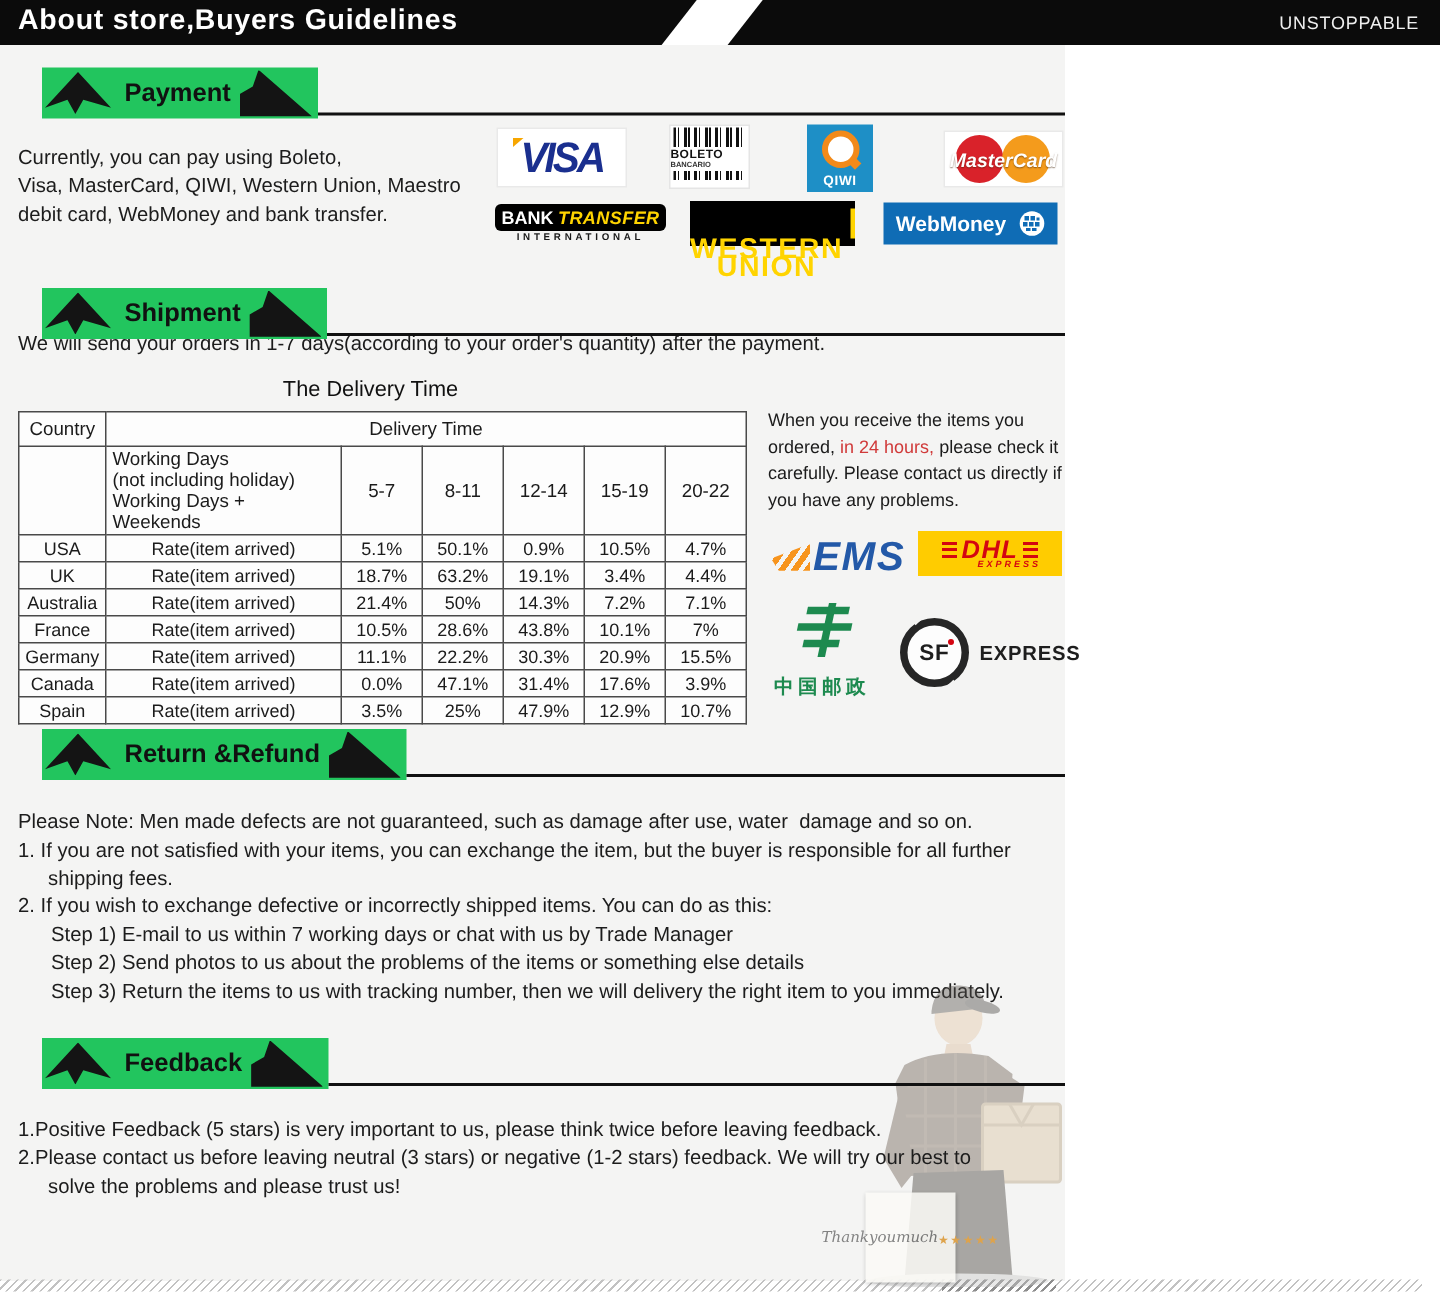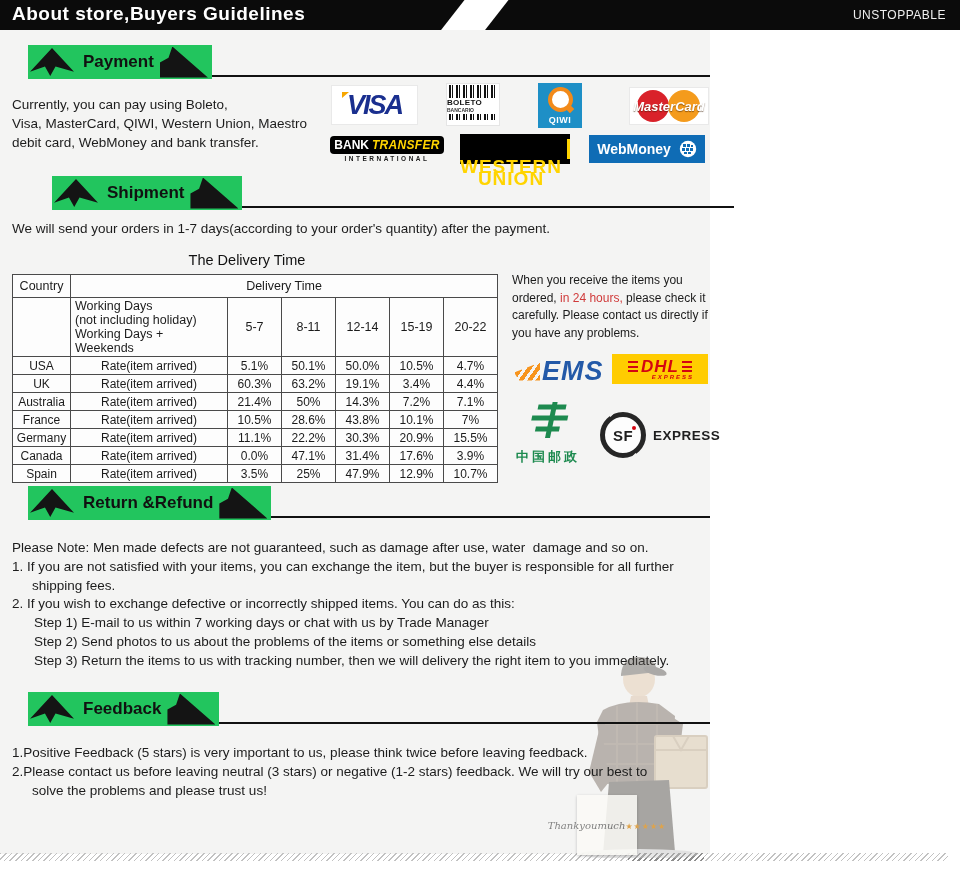--- a/index.html
+++ b/index.html
@@ -172,21 +172,21 @@
           <rect x="12" y="5" width="2" height="2"></rect>
         <rect x="3" y="8" width="3" height="3"></rect>
           <rect x="7" y="8" width="3" height="3"></rect>
           <rect x="11" y="8" width="3" height="3"></rect>
         <rect x="5" y="12" width="3" height="2"></rect>
           <rect x="9" y="12" width="3" height="2"></rect>
       </g>
     </svg>
   </div>
 
-  <div class="ribbon" style="top:176px;padding-left:24px;">
+  <div class="ribbon" style="top:192px;">
     <span class="rb-band">
       <span class="arr arr-l"></span>
       <span class="rb-label">Shipment</span>
       <span class="arr arr-r"></span>
     </span>
     <span class="rb-rule"></span>
   </div>
 
   <div class="para" style="left:12px;top:219px;width:690px;">We will send your orders in 1-7 days(according to your order's quantity) after the payment.</div>
 
@@ -218,28 +218,28 @@
           <td>8-11</td>
           <td>12-14</td>
           <td>15-19</td>
           <td>20-22</td>
         </tr>
     <tr class="dr">
           <td>USA</td>
           <td>Rate(item arrived)</td>
           <td>5.1%</td>
           <td>50.1%</td>
-          <td>50.0%</td>
+          <td>0.9%</td>
           <td>10.5%</td>
           <td>4.7%</td>
         </tr>
         <tr class="dr">
           <td>UK</td>
           <td>Rate(item arrived)</td>
-          <td>60.3%</td>
+          <td>18.7%</td>
           <td>63.2%</td>
           <td>19.1%</td>
           <td>3.4%</td>
           <td>4.4%</td>
         </tr>
         <tr class="dr">
           <td>Australia</td>
           <td>Rate(item arrived)</td>
           <td>21.4%</td>
           <td>50%</td>

